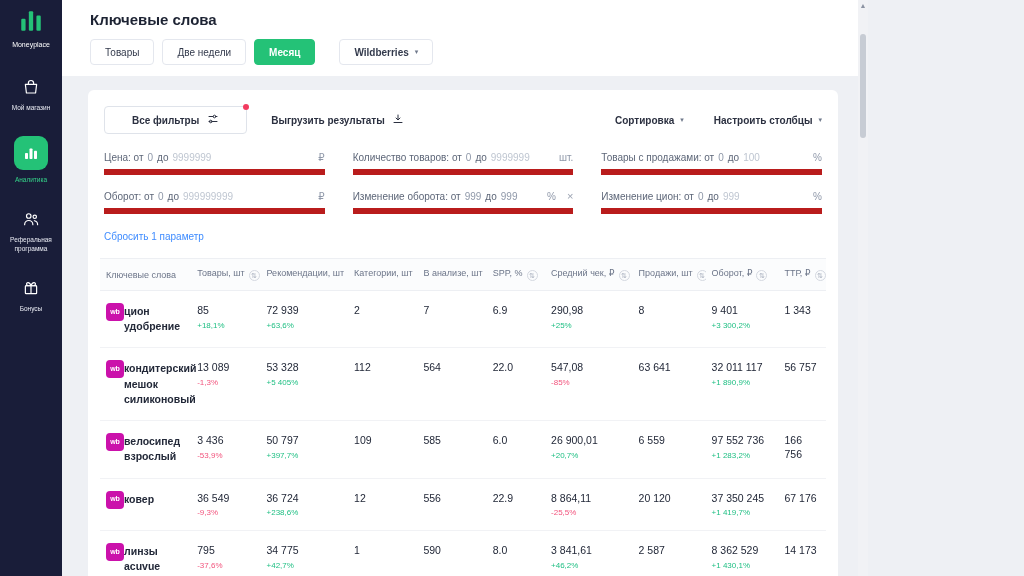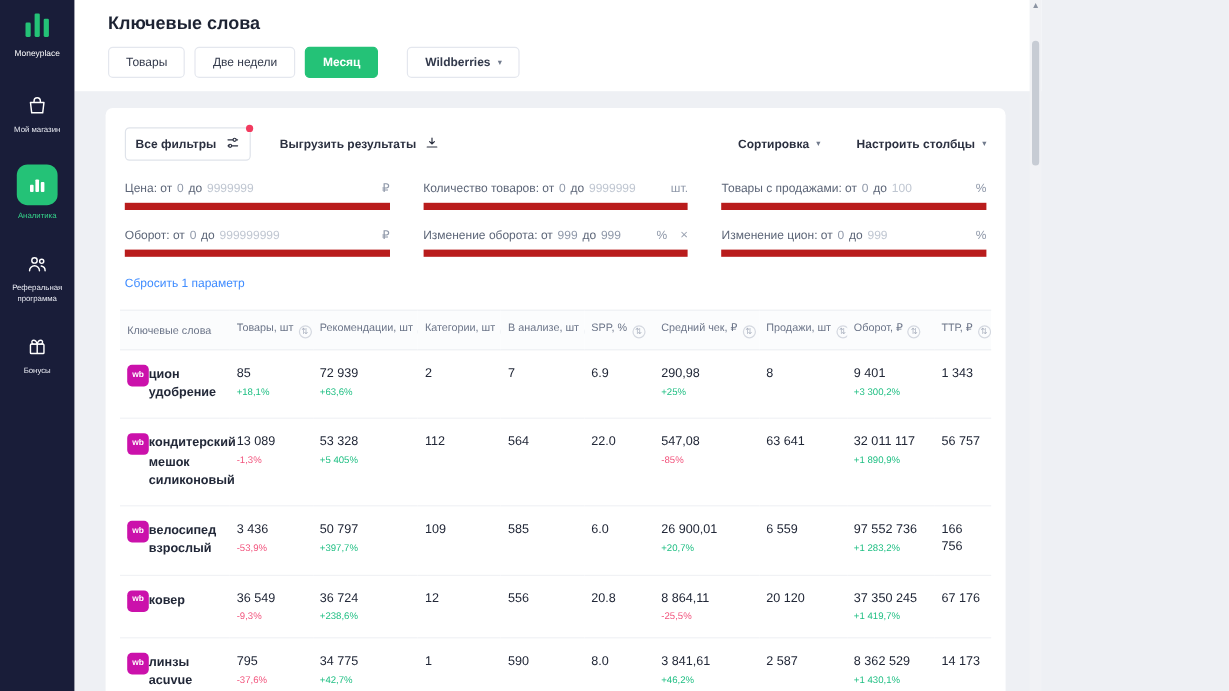--- a/index.html
+++ b/index.html
@@ -36,21 +36,21 @@
     font-family:inherit; }
   .tab-btn.active{ background:var(--accent); border-color:var(--accent); color:#fff; font-weight:700; }
   .mp-btn{ margin-left:16px; font-weight:700; }
   .caret{ font-size:7px; color:#707a8c; }
 
   .content{ flex:1; padding:14px 30px 0 26px; overflow:hidden; }
   .panel{ background:#fff; border-radius:6px 6px 0 0; height:100%; padding:14px 12px 0; overflow:hidden; }
 
   
   .toolbar{ display:flex; align-items:center; margin:2px 4px 18px; }
-  .filters-btn{ position:relative; height:28px; border:1px solid #dfe3ea; border-radius:4px; padding:0 8px;
+  .filters-btn{ position:relative; height:28px; border:1px solid #dfe3ea; border-radius:4px; padding:0 27px;
     display:flex; gap:8px; align-items:center; font-size:10px; color:#2b3040; font-weight:700; background:#fff;
     cursor:pointer; font-family:inherit; }
   .red-dot{ position:absolute; top:-3px; right:-3px; width:6px; height:6px; background:#f23b5f; border-radius:50%; }
   .export-btn{ margin-left:24px; display:flex; gap:7px; align-items:center; font-size:10px; color:#2b3040;
     font-weight:700; cursor:pointer; background:none; border:none; font-family:inherit; }
   .toolbar-right{ margin-left:auto; display:flex; gap:30px; }
   .dd{ font-size:10px; font-weight:700; color:#2b3040; display:flex; align-items:center; gap:6px;
     cursor:pointer; background:none; border:none; font-family:inherit; }
 
   
@@ -402,21 +402,21 @@
                   <div class="cell-v">36 724</div>
                   <div class="delta up">+238,6%</div>
                 </td>
                 <td>
                   <div class="cell-v">12</div>
                 </td>
                 <td>
                   <div class="cell-v">556</div>
                 </td>
                 <td>
-                  <div class="cell-v">20.8</div>
+                  <div class="cell-v">22.9</div>
                 </td>
                 <td>
                   <div class="cell-v">8 864,11</div>
                   <div class="delta down">-25,5%</div>
                 </td>
                 <td>
                   <div class="cell-v">20 120</div>
                 </td>
                 <td>
                   <div class="cell-v">37 350 245</div>

